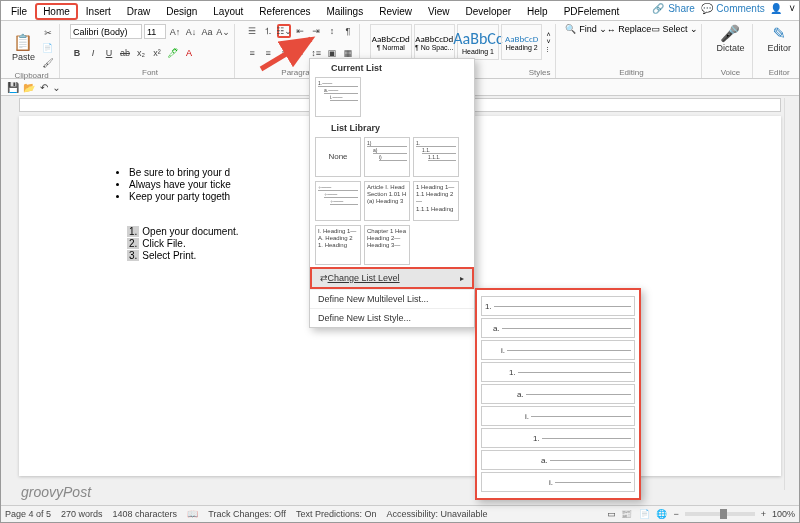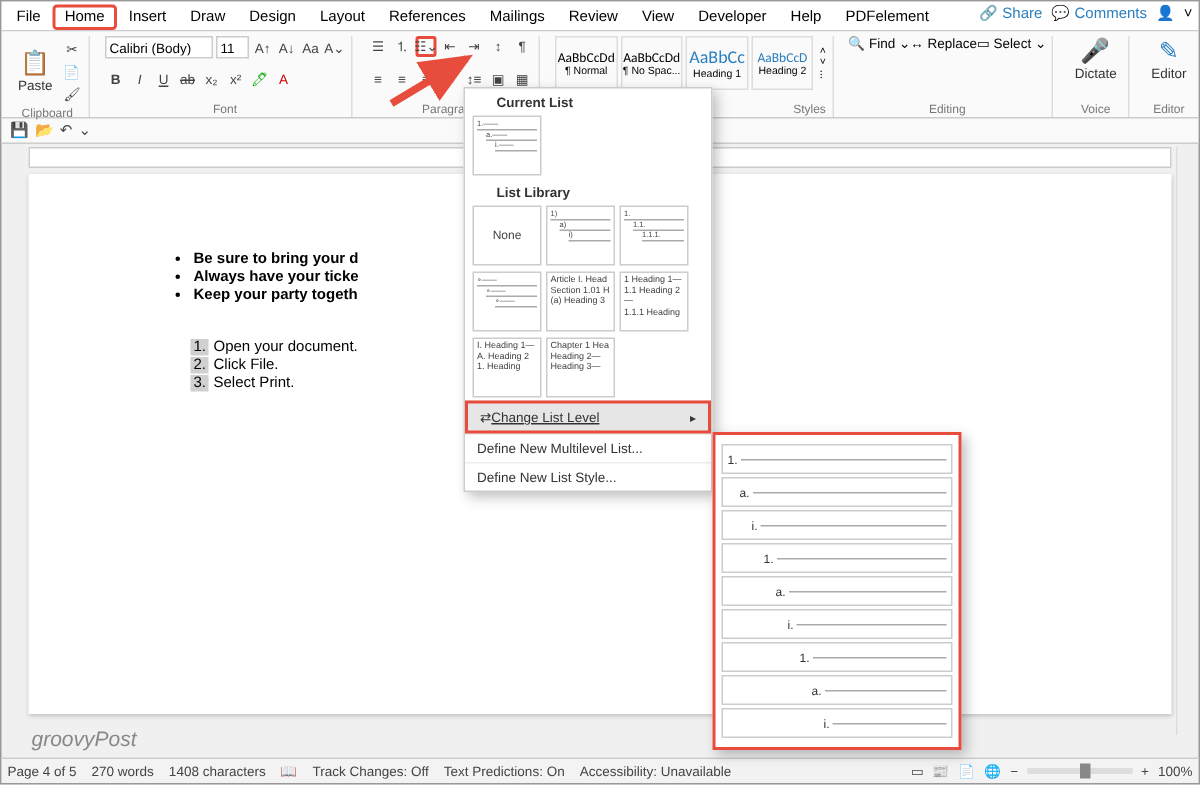--- a/index.html
+++ b/index.html
@@ -18,21 +18,21 @@
     .vertical-btn .icon { font-size: 16px; }
     .font-name, .font-size { border: 1px solid #ccc; font-size: 9px; padding: 1px 2px; background: #fff; height: 15px; }
     .font-name { width: 72px; }
     .font-size { width: 22px; }
     .style-box { border: 1px solid #ddd; width: 42px; height: 36px; display: flex; flex-direction: column; justify-content: center; align-items: center; font-size: 7px; }
     .style-box .preview { font-size: 9px; font-family: 'Calibri',sans-serif; }
     .hl-border { border: 2px solid #e74c3c; border-radius: 2px; padding:0 1px;}
     .qat { display: flex; gap: 4px; padding: 2px 6px; font-size: 10px; background:#fafafa; color: #444; border-bottom: 1px solid #ccc; height: 17px; align-items: center;}
     .ruler { background: #fff; height: 14px; margin: 2px 18px 0 18px; border: 1px solid #ccc; position: relative; }
     .doc-area { margin: 4px 18px; background: #fff; height: 360px; box-shadow: 0 1px 3px rgba(0,0,0,0.2); padding: 50px 0 0 90px; font-size: 10px; }
-    .bullets { margin-left: 20px; font-weight: bold; }
+    .bullets { margin-left: 20px; }
     .bullets li { margin: 1px 0; }
     .numbered { margin: 24px 0 0 18px; list-style: none; }
     .numbered li { margin: 1px 0; display: flex; gap: 3px; }
     .numbered .num { background: #d0d0d0; padding: 0 2px; display: inline-block; font-size:10px; }
     .statusbar { position: absolute; bottom: 0; left: 0; right: 0; height: 17px; background: #f3f3f3; border-top: 1px solid #ccc; display: flex; align-items: center; font-size: 9px; color: #444; padding: 0 4px; gap: 10px; justify-content: flex-start;}
     .statusbar .right { margin-left: auto; display: flex; gap: 6px; align-items: center; }
     .zoom-slider { width: 70px; height: 4px; background: #ddd; position: relative; }
     .zoom-slider::after { content:''; position:absolute; left:50%; top:-3px; width:7px; height:10px; background:#888; }
     .watermark { position: absolute; left: 20px; bottom: 22px; color: #888; font-size: 14px; font-style: italic; }
     
@@ -147,21 +147,21 @@
     <div class="ribbon-row">
       <div class="style-box">
           <span class="preview">AaBbCcDd</span>
           <span>¶ Normal</span>
         </div>
       <div class="style-box">
           <span class="preview">AaBbCcDd</span>
           <span>¶ No Spac...</span>
         </div>
       <div class="style-box">
-          <span class="preview" style="color:#2a7fbf;font-size:12px;">AaBbCc</span>
+          <span class="preview" style="color:#2a7fbf;font-size:16px;">AaBbCc</span>
           <span>Heading 1</span>
         </div>
       <div class="style-box">
           <span class="preview" style="color:#2a7fbf;">AaBbCcD</span>
           <span>Heading 2</span>
         </div>
       <div style="display:flex;flex-direction:column;font-size:7px;margin-left:2px;">
         <span>˄</span>
         <span>˅</span>
         <span>⁝</span>

